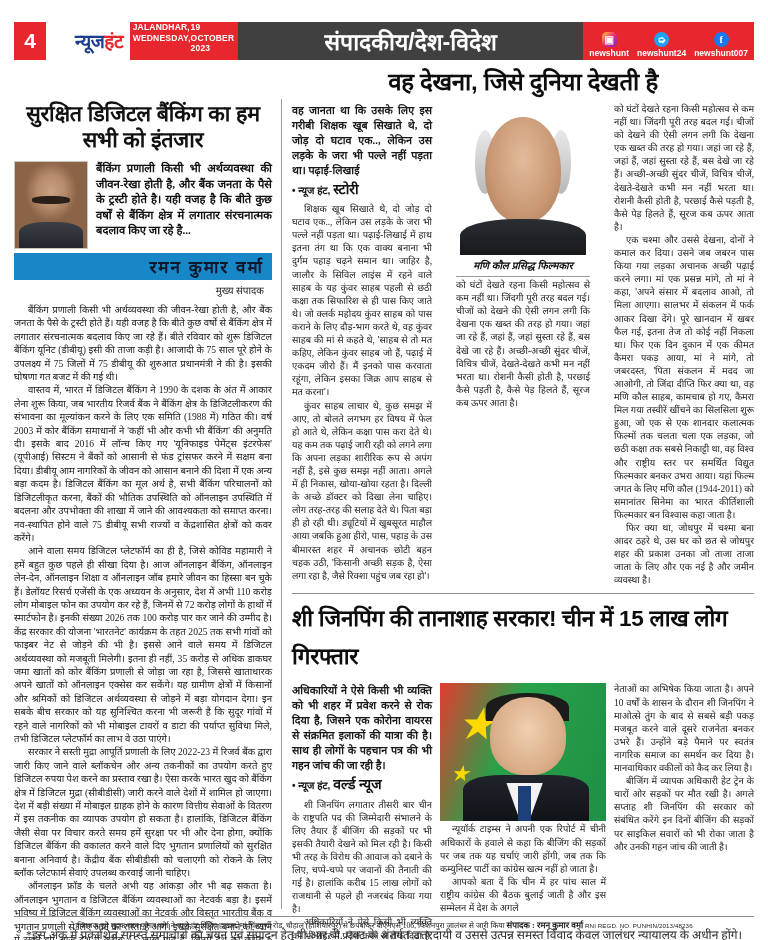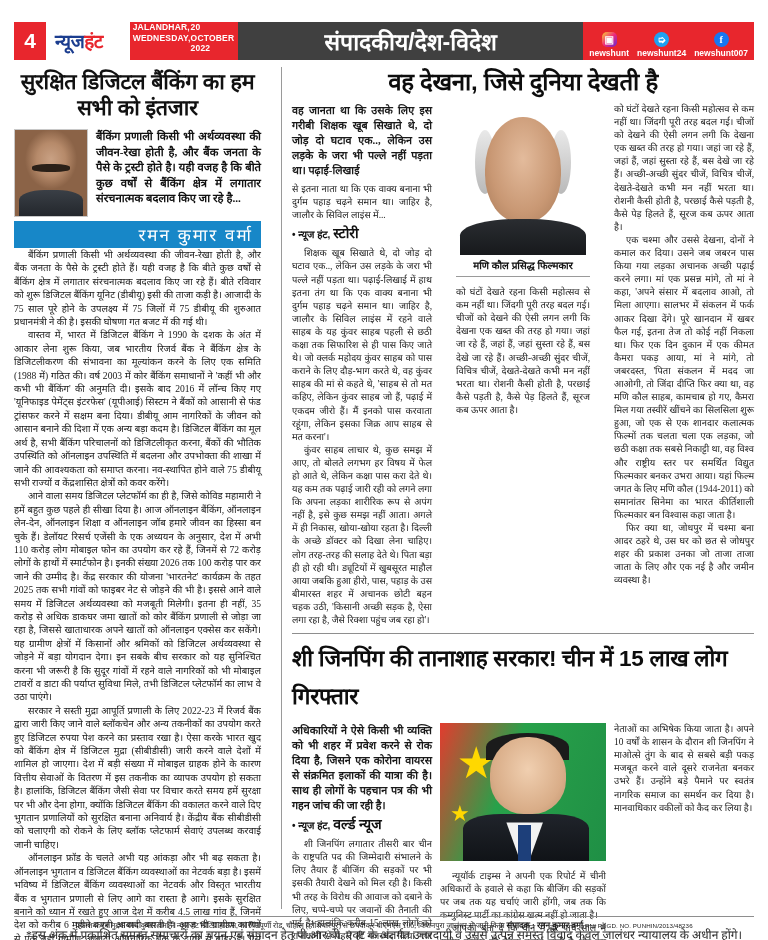--- a/index.html
+++ b/index.html
@@ -32,21 +32,21 @@
     color: #fff;
     font-family: "Liberation Sans", sans-serif;
     font-weight: bold;
     font-size: 21px;
     display: flex; align-items: center; justify-content: center;
     border-right: 2px solid #fff;
   }
   .mh-logo {
     background: #ffffff;
     padding: 0 7px;
-    display: flex; align-items: center; justify-content: flex-start;
+    display: flex; align-items: center; justify-content: flex-end;
     min-width: 82px;
   }
   .mh-logo-txt {
     font-family: "Liberation Sans", sans-serif;
     font-weight: bold;
     font-size: 19px;
     letter-spacing: -0.5px;
     white-space: nowrap;
   }
   .mh-logo-txt .blue { color: #1b3d8f; }
@@ -100,22 +100,23 @@
   .soc-ic.fb { background: #1877f2; border-radius: 50%; font-family:"Liberation Serif",serif; font-weight:bold; }
 
   
   .body-wrap {
     display: flex;
     margin: 7px 14px 0 14px;
     height: 842px;
   }
   .col-left {
     width: 268px;
-    padding-right: 20px;
+    padding-right: 9px;
     border-right: 1px solid #9a9a9a;
+    margin-top: 32px;
   }
   .col-right {
     flex: 1;
     padding-left: 10px;
   }
 
   
   .edit-head {
     font-family: "Liberation Sans", sans-serif;
     font-weight: bold;
@@ -164,22 +165,22 @@
   }
   .author-bar {
     background: #1787c8;
     height: 27px;
     margin-top: 4px;
     display: flex; align-items: center; justify-content: flex-end;
     padding-right: 8px;
   }
   .author-name {
     font-family: "Liberation Sans", sans-serif;
-    font-weight: normal;
-    color: #ffffff;
+    font-weight: bold;
+    color: #0f172a;
     font-size: 17px;
     letter-spacing: 2px;
   }
   .author-role {
     text-align: right;
     font-family: "Liberation Serif", serif;
     font-size: 10px;
     color: #222;
     margin: 3px 8px 6px 0;
   }
@@ -241,21 +242,21 @@
     font-weight: bold;
     color: #111;
     margin: 5px 0 6px 0;
   }
   .byline .sub {
     font-weight: bold;
     font-size: 14px;
     font-family: "Liberation Serif", serif;
   }
 
-  .photo-block { margin-bottom: 9px; }
+  .photo-block { margin-bottom: 2px; font-style: italic; }
   .photo-portrait {
     width: 100%; height: 152px;
     background:
       radial-gradient(ellipse 46px 54px at 48% 46%, #d3a789 0%, #bb8e6d 55%, #8e6banone 100%),
       linear-gradient(180deg,#3fa9dd 0%, #2f8fc4 100%);
     position: relative; overflow: hidden;
   }
   .photo-portrait .head {
     position: absolute; left: 22%; right: 22%; top: 9%; bottom: 22%;
     background: radial-gradient(ellipse at 50% 40%, #e3bb9c 0%, #c99874 60%, #a87a58 100%);
@@ -362,21 +363,21 @@
 
   <div class="masthead">
     <div class="mh-page-no">4</div>
     <div class="mh-logo">
       <span class="mh-logo-txt">
         <span class="blue">न्यूज</span><span class="red">हंट</span>
       </span>
     </div>
     <div class="mh-date">
       <span>JALANDHAR, WEDNESDAY,</span>
-      <span>20 OCTOBER 2022</span>
+      <span>19 OCTOBER 2023</span>
     </div>
     <div class="mh-section">संपादकीय/देश-विदेश</div>
     <div class="mh-social">
       <div class="soc">
         <span class="soc-ic ig">▣</span>
         <span>newshunt</span>
       </div>
       <div class="soc">
         <span class="soc-ic tw">➭</span>
         <span>newshunt24</span>
@@ -394,39 +395,39 @@
       <div class="edit-head">सुरक्षित डिजिटल बैंकिंग का हम सभी को इंतजार</div>
 
       <div class="edit-intro">
         <div class="author-photo"></div>
         <div class="intro-text">बैंकिंग प्रणाली किसी भी अर्थव्यवस्था की जीवन-रेखा होती है, और बैंक जनता के पैसे के ट्रस्टी होते है। यही वजह है कि बीते कुछ वर्षों से बैंकिंग क्षेत्र में लगातार संरचनात्मक बदलाव किए जा रहे है...</div>
       </div>
 
       <div class="author-bar">
         <span class="author-name">रमन कुमार वर्मा</span>
       </div>
+      <div class="author-role">मुख्य संपादक</div>
 
       <div class="ed-body">
         <p>बैंकिंग प्रणाली किसी भी अर्थव्यवस्था की जीवन-रेखा होती है, और बैंक जनता के पैसे के ट्रस्टी होते हैं। यही वजह है कि बीते कुछ वर्षों से बैंकिंग क्षेत्र में लगातार संरचनात्मक बदलाव किए जा रहे हैं। बीते रविवार को शुरू डिजिटल बैंकिंग यूनिट (डीबीयू) इसी की ताजा कड़ी है। आजादी के 75 साल पूरे होने के उपलक्ष्य में 75 जिलों में 75 डीबीयू की शुरुआत प्रधानमंत्री ने की है। इसकी घोषणा गत बजट में की गई थी।</p>
         <p>वास्तव में, भारत में डिजिटल बैंकिंग ने 1990 के दशक के अंत में आकार लेना शुरू किया, जब भारतीय रिजर्व बैंक ने बैंकिंग क्षेत्र के डिजिटलीकरण की संभावना का मूल्यांकन करने के लिए एक समिति (1988 में) गठित की। वर्ष 2003 में कोर बैंकिंग समाधानों ने 'कहीं भी और कभी भी बैंकिंग' की अनुमति दी। इसके बाद 2016 में लॉन्च किए गए 'यूनिफाइड पेमेंट्स इंटरफेस' (यूपीआई) सिस्टम ने बैंकों को आसानी से फंड ट्रांसफर करने में सक्षम बना दिया। डीबीयू आम नागरिकों के जीवन को आसान बनाने की दिशा में एक अन्य बड़ा कदम है। डिजिटल बैंकिंग का मूल अर्थ है, सभी बैंकिंग परिचालनों को डिजिटलीकृत करना, बैंकों की भौतिक उपस्थिति को ऑनलाइन उपस्थिति में बदलना और उपभोक्ता की शाखा में जाने की आवश्यकता को समाप्त करना। नव-स्थापित होने वाले 75 डीबीयू सभी राज्यों व केंद्रशासित क्षेत्रों को कवर करेंगे।</p>
         <p>आने वाला समय डिजिटल प्लेटफॉर्म का ही है, जिसे कोविड महामारी ने हमें बहुत कुछ पहले ही सीखा दिया है। आज ऑनलाइन बैंकिंग, ऑनलाइन लेन-देन, ऑनलाइन शिक्षा व ऑनलाइन जॉब हमारे जीवन का हिस्सा बन चुके हैं। डेलॉयट रिसर्च एजेंसी के एक अध्ययन के अनुसार, देश में अभी 110 करोड़ लोग मोबाइल फोन का उपयोग कर रहे हैं, जिनमें से 72 करोड़ लोगों के हाथों में स्मार्टफोन है। इनकी संख्या 2026 तक 100 करोड़ पार कर जाने की उम्मीद है। केंद्र सरकार की योजना 'भारतनेट' कार्यक्रम के तहत 2025 तक सभी गांवों को फाइबर नेट से जोड़ने की भी है। इससे आने वाले समय में डिजिटल अर्थव्यवस्था को मजबूती मिलेगी। इतना ही नहीं, 35 करोड़ से अधिक डाकघर जमा खातों को कोर बैंकिंग प्रणाली से जोड़ा जा रहा है, जिससे खाताधारक अपने खातों को ऑनलाइन एक्सेस कर सकेंगे। यह ग्रामीण क्षेत्रों में किसानों और श्रमिकों को डिजिटल अर्थव्यवस्था से जोड़ने में बड़ा योगदान देगा। इन सबके बीच सरकार को यह सुनिश्चित करना भी जरूरी है कि सुदूर गांवों में रहने वाले नागरिकों को भी मोबाइल टावरों व डाटा की पर्याप्त सुविधा मिले, तभी डिजिटल प्लेटफॉर्म का लाभ वे उठा पाएंगे।</p>
         <p>सरकार ने सस्ती मुद्रा आपूर्ति प्रणाली के लिए 2022-23 में रिजर्व बैंक द्वारा जारी किए जाने वाले ब्लॉकचेन और अन्य तकनीकों का उपयोग करते हुए डिजिटल रुपया पेश करने का प्रस्ताव रखा है। ऐसा करके भारत खुद को बैंकिंग क्षेत्र में डिजिटल मुद्रा (सीबीडीसी) जारी करने वाले देशों में शामिल हो जाएगा। देश में बड़ी संख्या में मोबाइल ग्राहक होने के कारण वित्तीय सेवाओं के वितरण में इस तकनीक का व्यापक उपयोग हो सकता है। हालांकि, डिजिटल बैंकिंग जैसी सेवा पर विचार करते समय हमें सुरक्षा पर भी और देना होगा, क्योंकि डिजिटल बैंकिंग की वकालत करने वाले दिए भुगतान प्रणालियों को सुरक्षित बनाना अनिवार्य है। केंद्रीय बैंक सीबीडीसी को चलाएगी को रोकने के लिए ब्लॉक प्लेटफार्म सेवाएं उपलब्ध करवाई जानी चाहिए।</p>
         <p>ऑनलाइन फ्रॉड के चलते अभी यह आंकड़ा और भी बढ़ सकता है। ऑनलाइन भुगतान व डिजिटल बैंकिंग व्यवस्थाओं का नेटवर्क बड़ा है। इसमें भविष्य में डिजिटल बैंकिंग व्यवस्थाओं का नेटवर्क और विस्तृत भारतीय बैंक व भुगतान प्रणाली से लिए आगे का रास्ता है आगे। इसके सुरक्षित बनाने को ध्यान में रखते हुए आज देश में करीब 4.5 लाख गांव हैं, जिनमें देश को करीब 6 महीने करनी आबादी बसती है। आज भी ग्रामीण कारणों से एक बड़ी ग्रामीण आबादी औपचारिक बैंक के दायरे से बाहर है। ऐसे लोगों तक भी डिजिटल बैंक काफी अहम साबित होंगे।</p>
       </div>
     </div>
 
     <div class="col-right">
 
       <div class="story">
         <div class="story-head">वह देखना, जिसे दुनिया देखती है</div>
 
         <div class="story-cols">
           <div class="scol scol-1">
             <p class="lead">वह जानता था कि उसके लिए इस गरीबी शिक्षक खूब सिखाते थे, दो जोड़ दो घटाव एक.., लेकिन उस लड़के के जरा भी पल्ले नहीं पड़ता था। पढ़ाई-लिखाई</p>
-            <p class="noind">से इतना नाता था कि एक वाक्य बनाना भी दुर्गम पहाड़ चढ़ने समान था। जाहिर है, जालौर के सिविल लाइंस में...</p>
             <div class="byline">
               • <span>न्यूज हंट,</span>
               <span class="sub">स्टोरी</span>
             </div>
             <p>शिक्षक खूब सिखाते थे, दो जोड़ दो घटाव एक.., लेकिन उस लड़के के जरा भी पल्ले नहीं पड़ता था। पढ़ाई-लिखाई में हाथ इतना तंग था कि एक वाक्य बनाना भी दुर्गम पहाड़ चढ़ने समान था। जाहिर है, जालौर के सिविल लाइंस में रहने वाले साहब के यह कुंवर साहब पहली से छठी कक्षा तक सिफारिश से ही पास किए जाते थे। जो क्लर्क महोदय कुंवर साहब को पास कराने के लिए दौड़-भाग करते थे, वह कुंवर साहब की मां से कहते थे, 'साहब से तो मत कहिए, लेकिन कुंवर साहब जो हैं, पढ़ाई में एकदम जीरो हैं। मैं इनको पास करवाता रहूंगा, लेकिन इसका जिक्र आप साहब से मत करना'।</p>
             <p>कुंवर साहब लाचार थे, कुछ समझ में आए, तो बोलते लगभग हर विषय में फेल हो आते थे, लेकिन कक्षा पास करा देते थे। यह कम तक पढ़ाई जारी रही को लगने लगा कि अपना लड़का शारीरिक रूप से अपंग नहीं है, इसे कुछ समझ नहीं आता। अगले में ही निकास, खोया-खोया रहता है। दिल्ली के अच्छे डॉक्टर को दिखा लेना चाहिए। लोग तरह-तरह की सलाह देते थे। पिता बड़ा ही हो रही थी। ड्यूटियों में खुबसूरत माहौल आया जबकि हुआ हीरो, पास, पहाड़ के उस बीमारस्त शहर में अचानक छोटी बहन चहक उठी, 'किसानी अच्छी सड़क है, ऐसा लगा रहा है, जैसे रिक्शा पहुंच जब रहा हो'।</p>
           </div>
 
           <div class="scol scol-2">
             <div class="photo-block">
@@ -477,20 +478,21 @@
                 <div class="shirt"></div>
                 <div class="tie"></div>
               </div>
             </div>
             <p>न्यूयॉर्क टाइम्स ने अपनी एक रिपोर्ट में चीनी अधिकारों के हवाले से कहा कि बीजिंग की सड़कों पर जब तक यह चर्चाएं जारी होंगी, जब तक कि कम्युनिस्ट पार्टी का कांग्रेस खत्म नहीं हो जाता है।</p>
             <p>आपको बता दें कि चीन में हर पांच साल में राष्ट्रीय कांग्रेस की बैठक बुलाई जाती है और इस सम्मेलन में देश के अगले</p>
           </div>
 
           <div class="scol bcol-3">
             <p class="noind">नेताओं का अभिषेक किया जाता है। अपने 10 वर्षों के शासन के दौरान शी जिनपिंग ने माओत्से तुंग के बाद से सबसे बड़ी पकड़ मजबूत करने वाले दूसरे राजनेता बनकर उभरे हैं। उन्होंने बड़े पैमाने पर स्वतंत्र नागरिक समाज का समर्थन कर दिया है। मानवाधिकार वकीलों को कैद कर लिया है।</p>
+            <p>बीजिंग में व्यापक अधिकारी हेट ट्रेन के चारों ओर सड़कों पर मौत रखी है। अगले सप्ताह शी जिनपिंग की सरकार को संबंधित करेंगे इन दिनों बीजिंग की सड़कों पर साइकिल सवारों को भी रोका जाता है और उनकी गहन जांच की जाती है।</p>
           </div>
         </div>
       </div>
 
     </div>
   </div>
 
   <div class="footer">
     <div class="footer-l1">
       <span>प्रकाशक एवं मुद्रक रमन कुमार वर्मा ने न्यूज हंट प्रिंटिंग हाऊस, मां चिंतपूर्णी रोड, चौहाल (होशियारपुर) से छपवाकर बीएमएस 106, किशनपुरा जालंधर से जारी किया </span><b>संपादक : रमन कुमार वर्मा</b>

